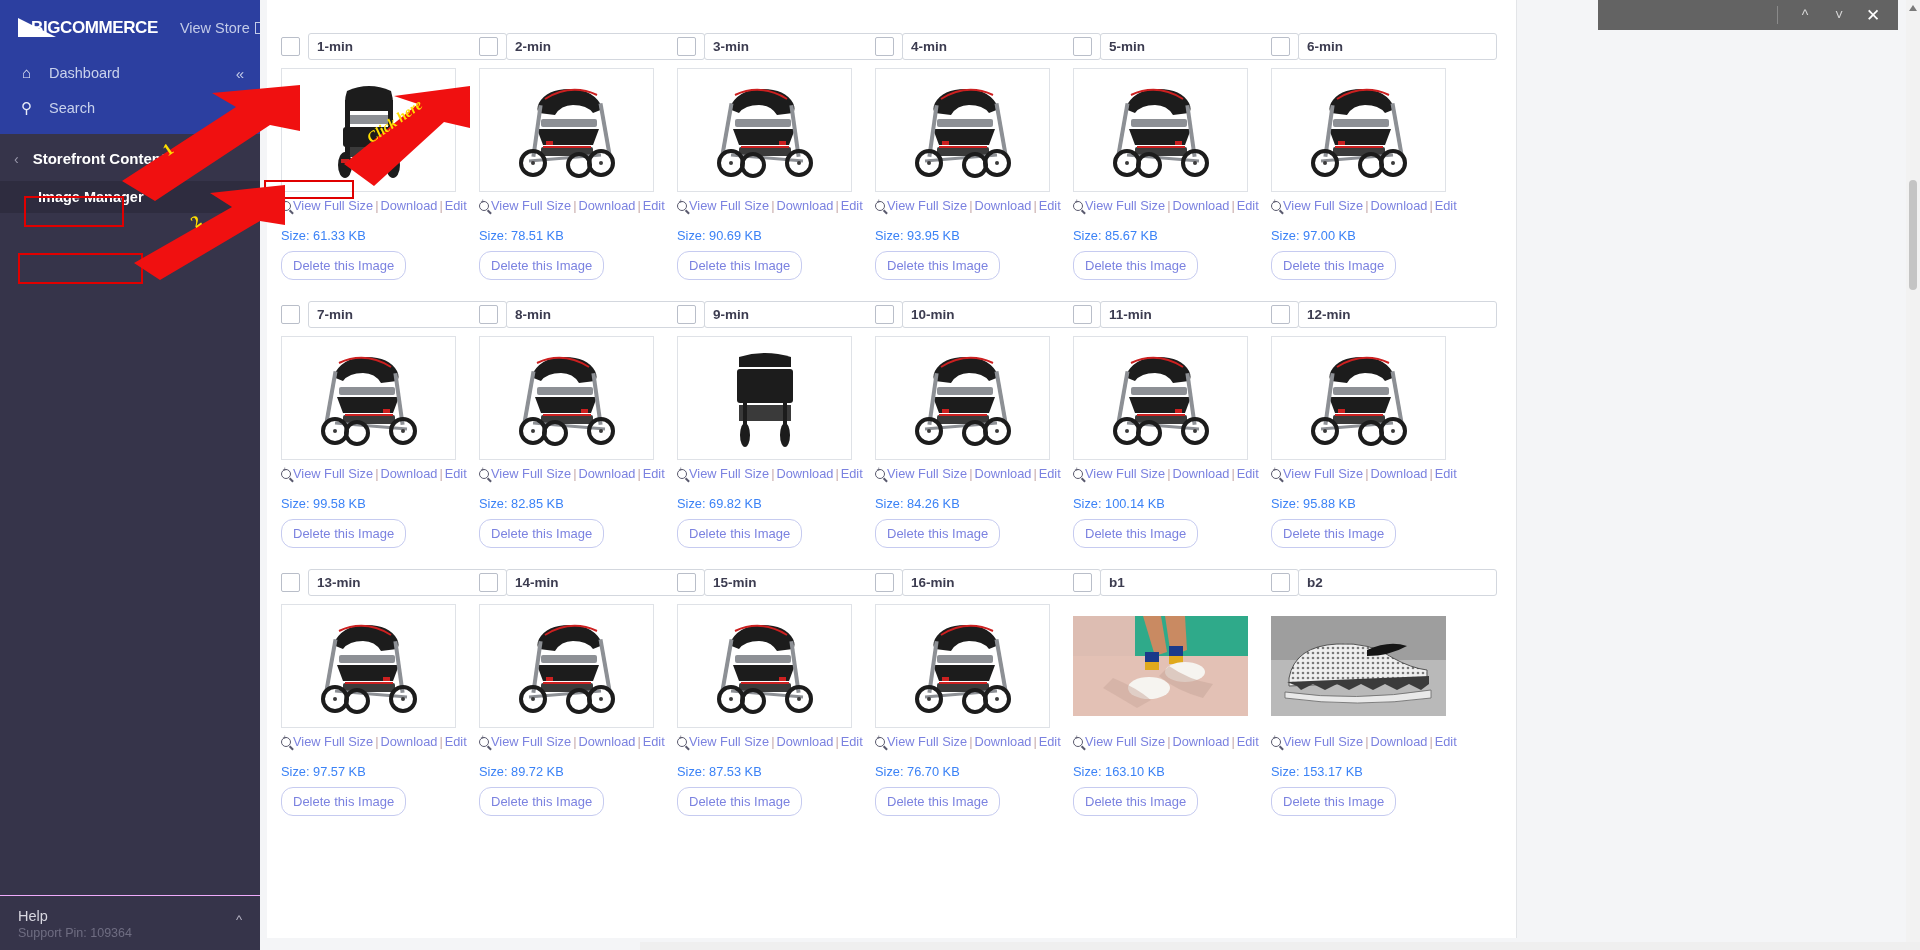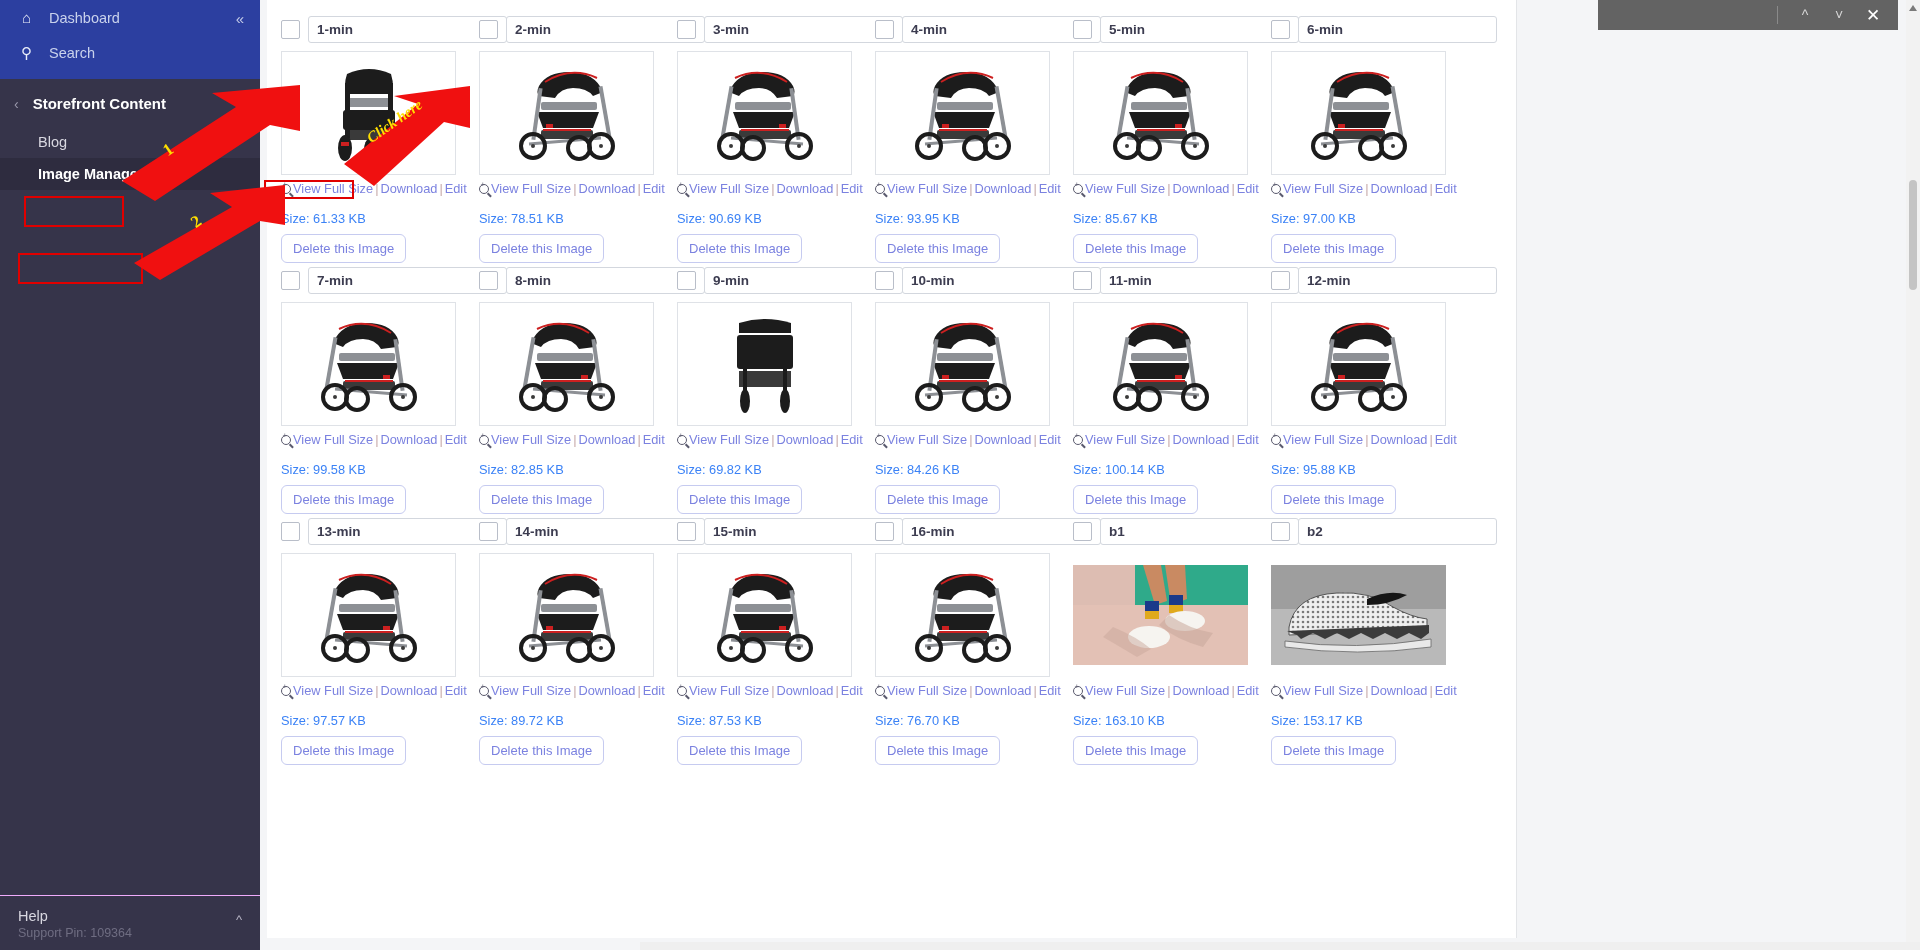--- a/index.html
+++ b/index.html
@@ -93,21 +93,21 @@
   }
   #content-card {
     position:absolute; left:7px; top:0; width: 1250px; height: 938px;
     background:#ffffff; border-right:1px solid #e3e5e8;
   }
   .grid {
     padding: 16px 10px 0 10px;
     display:flex; flex-wrap:wrap;
   }
   .cell { width: 198px; padding: 0 4px 0 4px; margin-bottom: 4px;}
-  .cell-head { display:flex; align-items:center; gap:8px; margin-bottom:8px;}
+  .cell-head { display:flex; align-items:center; gap:8px; margin-bottom:8px;margin-top:17px;}
   .cb {
     width:19px; height:19px; min-width:19px; border:1px solid #b9bec9;
     background:#fff; border-radius:2px; cursor:pointer;
   }
   .name-input {
     flex:1; height:27px; border:1px solid #d3d7de; border-radius:3px;
     background:#fff; font-size:13.5px; color:#3c3c50;
     padding: 0 8px; font-family:"Liberation Sans", sans-serif;
     font-weight:bold;
   }
@@ -123,21 +123,21 @@
   .mag {
     display:inline-block; vertical-align:-1px; margin-right:2px;
     width:10px;height:10px;border:1.4px solid #5a5a6e;border-radius:50%;
     position:relative;
   }
   .mag::after{content:"";position:absolute;right:-4px;bottom:-3px;width:5px;height:1.6px;background:#5a5a6e;transform:rotate(45deg);}
   .mag::before{content:"+";position:absolute;left:0.5px;top:-5.5px;font-size:8px;color:#5a5a6e;line-height:10px;}
   .size { margin-top:15px; font-size:12.8px; color:#3b82f6; }
   .del-btn {
     margin-top:8px; display:inline-block;
-    border:1px solid #c6cbf0; border-radius:6px; background:#fff;
+    border:1px solid #c6cbf0; border-radius:12px; background:#fff;
     color:#7b82e0; font-size:13px; padding:6px 11px; cursor:pointer;
     font-family:"Liberation Sans", sans-serif;
   }
 
   
   .vscroll {
     position:absolute; right:0; top:0; width:14px; height:950px; background:#f2f2f2;
   }
   .vscroll .thumb {
     position:absolute; left:3px; top:180px; width:8px; height:110px;
@@ -172,41 +172,48 @@
     position:absolute; left:640px; bottom:0; width:1280px; height:8px; background:#efefef;
   }
 </style>
 </head>
 <body>
 
 <div id="app">
 
   <div id="sidebar">
 
+    <div class="sb-brandbar">
+      <div class="sb-logo">
+        <span class="sb-logo-mark"></span>
+        <span class="sb-logo-text">BIGCOMMERCE</span>
+      </div>
+      <div class="sb-viewstore">
+        <span>View Store</span>
+        <span class="ext-icon"></span>
+      </div>
+    </div>
 
     <div class="sb-nav-blue">
       <div class="sb-row">
         <span class="glyph">⌂</span>
         <span>Dashboard</span>
         <span class="collapse-icon">«</span>
       </div>
       <div class="sb-row">
         <span class="glyph">⚲</span>
         <span>Search</span>
       </div>
     </div>
 
     <div class="sb-section">
       <span class="chev">‹</span>
       <span>Storefront Content</span>
     </div>
 
-    <div class="sb-item">
-      <span>Blog</span>
-    </div>
     <div class="sb-item active">
       <span>Image Manager</span>
     </div>
 
     <div class="sb-help">
       <div class="h-title">Help</div>
       <div class="h-sub">Support Pin: 109364</div>
       <span class="caret">^</span>
     </div>
   </div>

